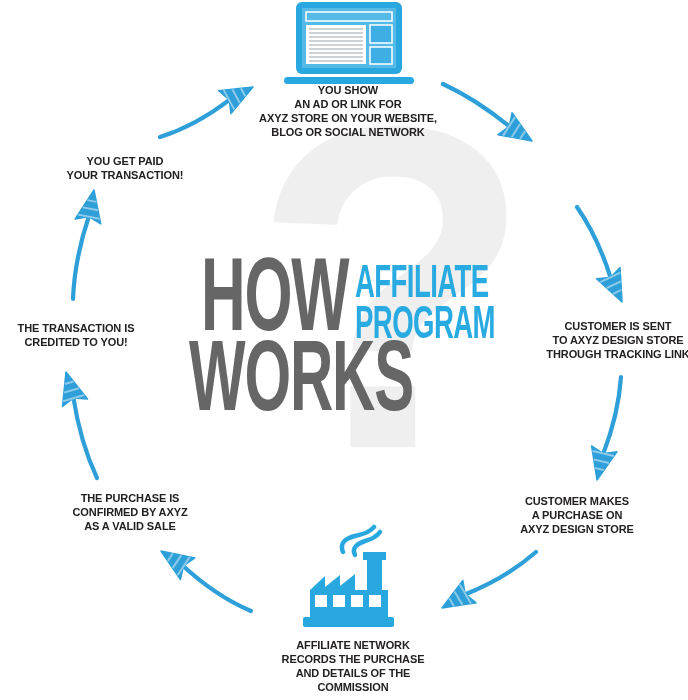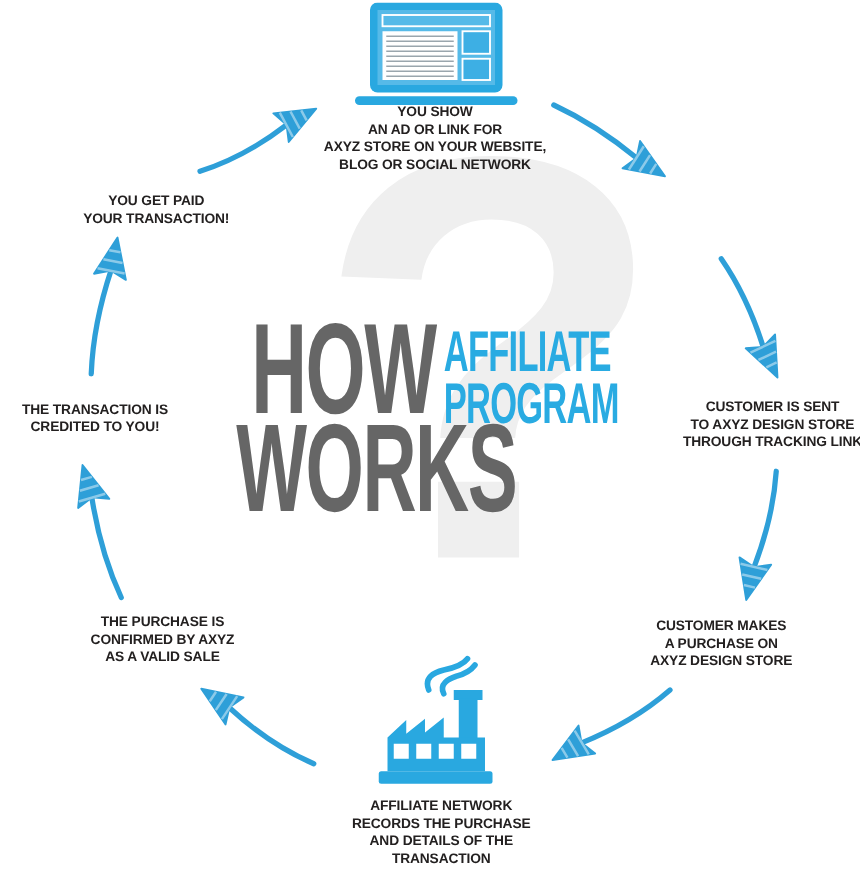--- a/index.html
+++ b/index.html
@@ -171,21 +171,21 @@
 BLOG OR SOCIAL NETWORK</div>
   <div class="step s3">CUSTOMER IS SENT
 TO AXYZ DESIGN STORE
 THROUGH TRACKING LINK</div>
   <div class="step s4">CUSTOMER MAKES
 A PURCHASE ON
 AXYZ DESIGN STORE</div>
   <div class="step s5">AFFILIATE NETWORK
 RECORDS THE PURCHASE
 AND DETAILS OF THE
-TRANSACTION</div>
+COMMISSION</div>
   <div class="step s6">THE PURCHASE IS
 CONFIRMED BY AXYZ
 AS A VALID SALE</div>
   <div class="step s7">THE TRANSACTION IS
 CREDITED TO YOU!</div>
   <div class="step s8">YOU GET PAID
 YOUR TRANSACTION!</div>
 
 </div>
 

